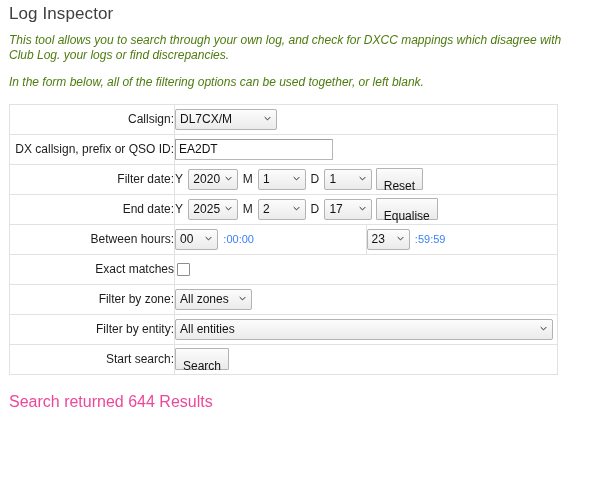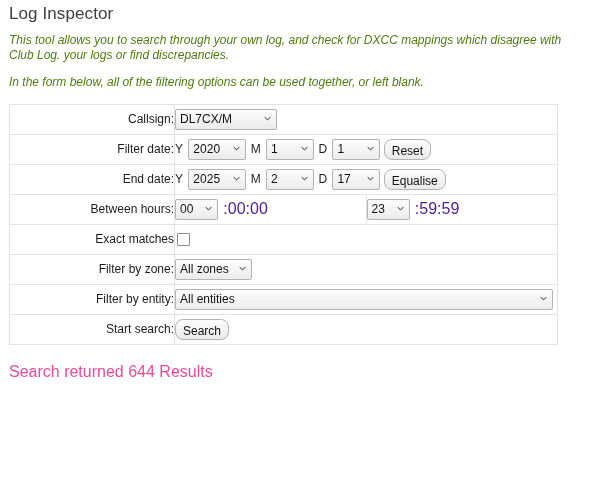--- a/index.html
+++ b/index.html
@@ -107,21 +107,21 @@
     right: 6px;
     top: 50%;
     width: 7px;
     height: 7px;
     margin-top: -4px;
     pointer-events: none;
   }
   .sel-wrap .chev svg { display: block; }
 
   select.sel-callsign { width: 102px; }
-  select.sel-year     { width: 58px; }
+  select.sel-year     { width: 50px; }
   select.sel-month    { width: 48px; }
   select.sel-day      { width: 48px; }
   select.sel-hour     { width: 43px; }
   select.sel-zone     { width: 77px; }
   select.sel-band     { width: 76px; }
   select.sel-entity   { width: 100%; }
   .entity-wrap { display: block; width: 378px; }
 
   input.text-ctl {
     font-family: "Liberation Sans", sans-serif;
@@ -138,23 +138,23 @@
     vertical-align: middle;
     outline: none;
     border-radius: 1px;
   }
 
   button.btn {
     font-family: "Liberation Sans", sans-serif;
     font-size: 12px;
     color: #111111;
     height: 21px;
-    padding: 4px 7px;
+    padding: 10px 7px;
     border: 1px solid #b3b3b3;
-    border-radius: 8px;
+    border-radius: 1px;
     background-color: #f2f2f2;
     background-image: linear-gradient(#fcfcfc, #eaeaea);
     vertical-align: middle;
     cursor: default;
     box-sizing: border-box;
   }
 
   input.chk {
     -webkit-appearance: none;
     -moz-appearance: none;
@@ -172,22 +172,22 @@
   .dt-sep {
     font-size: 12px;
     color: #1c1c1c;
     vertical-align: middle;
     padding: 0 2px 0 1px;
     display: inline-block;
   }
   .dt-sep.first { padding-left: 0; }
 
   .time-suffix {
-    font-size: 16px;
-    color: #4c1d95;
+    font-size: 11px;
+    color: #3b82f6;
     vertical-align: middle;
     padding-left: 2px;
   }
 
   td.hour-cell-left  { width: 194px; box-sizing: border-box; }
   td.hour-cell-right { box-sizing: border-box; }
 
   h2.results {
     font-size: 16px;
     font-weight: normal;
@@ -218,20 +218,26 @@
             </select>
             <span class="chev">
               <svg width="7" height="7" viewBox="0 0 10 10">
                   <path d="M1 3 L5 7 L9 3" fill="none" stroke="#222" stroke-width="1.4"></path>
                 </svg>
             </span>
           </span>
         </td>
       </tr>
 
+      <tr class="row-h">
+        <td class="label-cell">DX callsign, prefix or QSO ID:</td>
+        <td class="field-cell" colspan="2">
+          <input class="text-ctl" type="text" value="EA2DT" style="">
+        </td>
+      </tr>
 
       <tr class="row-h">
         <td class="label-cell">Filter date:</td>
         <td class="field-cell" colspan="2">
           <span class="dt-sep first">Y</span>
           <span class="sel-wrap">
             <select class="ctl sel-year">
               <option>2020</option>
             </select>
             <span class="chev">

